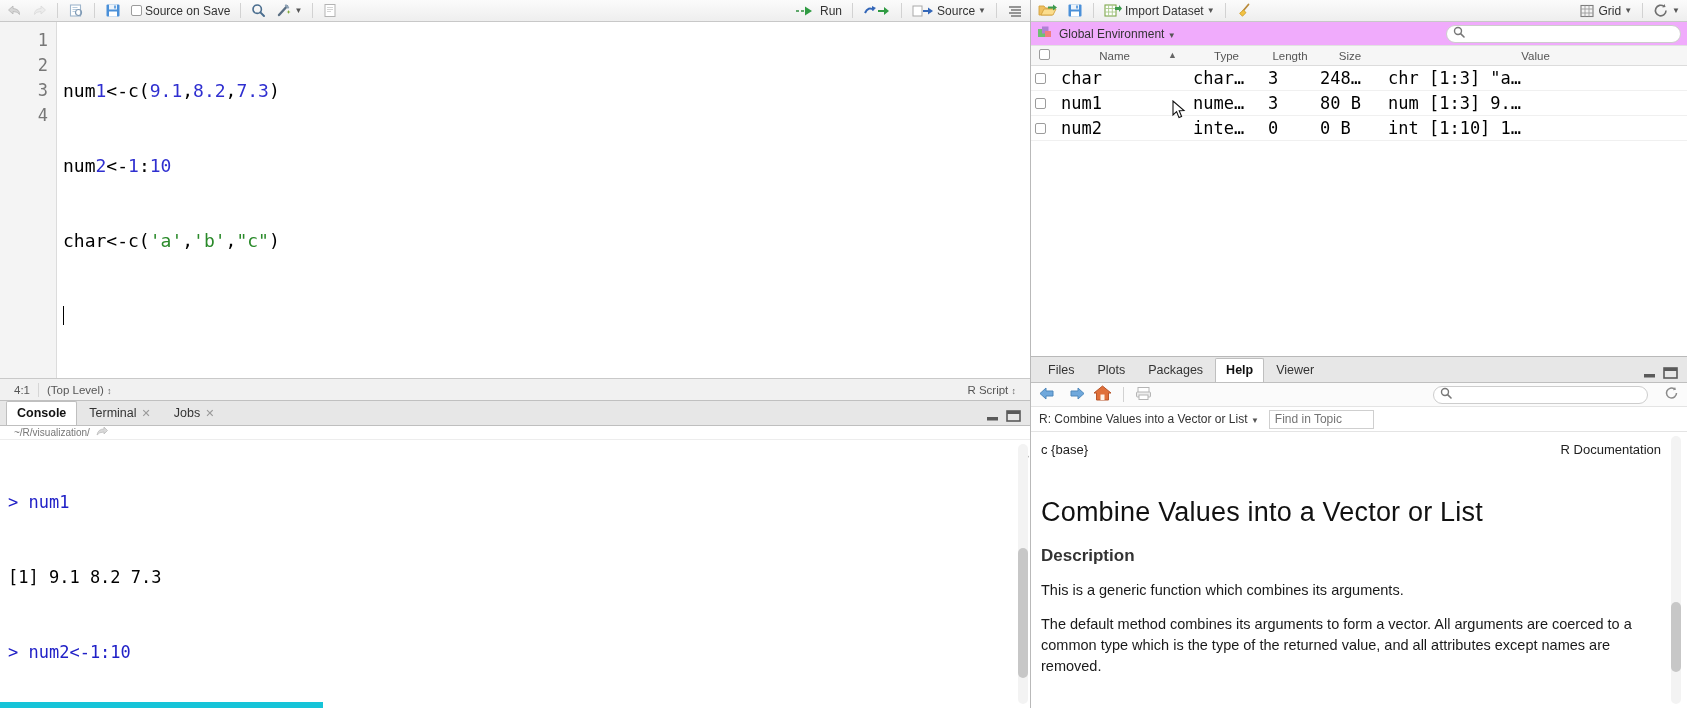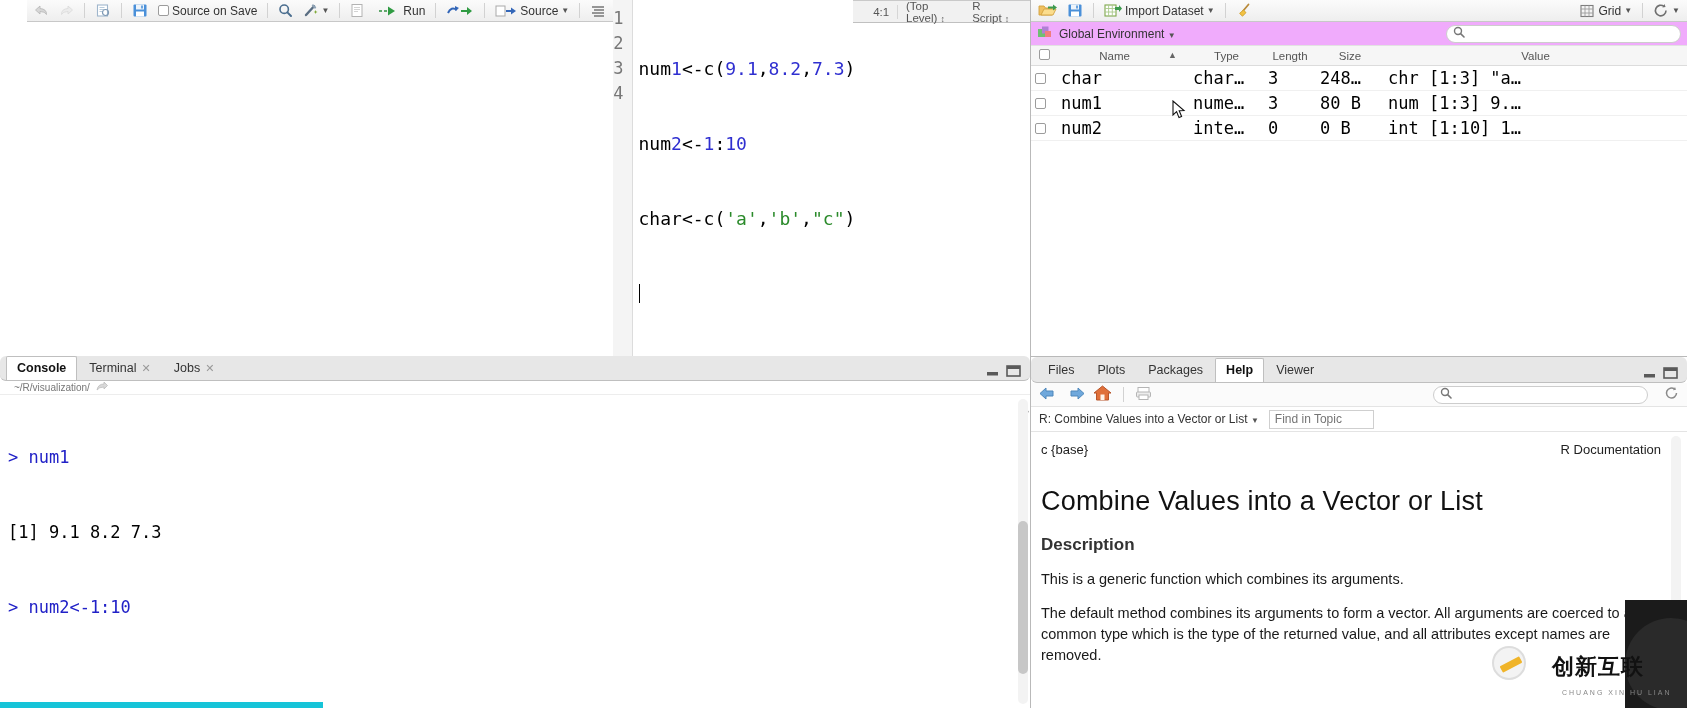--- a/index.html
+++ b/index.html
@@ -30,21 +30,21 @@
   }
   .sep { width: 1px; height: 15px; background: #d2d2d2; margin: 0 3px; }
   .spacer { flex: 1 1 auto; }
   .caret { font-size: 8px; color: #555; }
 
   
   .left { width: 1031px; height: 708px; display: flex; flex-direction: column;
           border-right: 1px solid #b9b9b9; }
 
   
-  .source-pane { height: 411px; display: flex; background:#fff;margin-left:27px; }
+  .source-pane { height: 411px; display: flex; flex-direction: column; background:#fff; }
   .editor-body { flex: 1 1 auto; display: flex; overflow: hidden; position: relative; background:#fff; }
   .gutter {
     width: 57px; background: #f4f4f4; border-right: 1px solid #dcdcdc;
     text-align: right; padding: 6px 8px 0 0;
     font-family: "DejaVu Sans Mono", monospace; font-size: 17px; line-height: 25px;
     color: #777; user-select: none;
   }
   .code {
     flex: 1 1 auto; padding: 6px 0 0 6px;
     font-family: "DejaVu Sans Mono", monospace; font-size: 18px; line-height: 25px;
@@ -53,30 +53,30 @@
   .code .num { color: #2f2fd0; }
   .code .str { color: #2a8a2a; }
   .caret-bar {
     display: inline-block; width: 1px; height: 19px; background: #000;
     vertical-align: -3px;
   }
   .status-bar {
     height: 23px; background: #f1f1f1; border-top: 1px solid #c9c9c9;
     border-bottom: 1px solid #c0c0c0;
     display: flex; align-items: center; font-size: 11.5px; color: #555;
-    padding: 0 12px;
+    padding: 0 6px;
   }
   .status-bar .cell { padding: 0 8px; }
   .status-bar .divider { width:1px; height:14px; background:#d6d6d6; }
 
   
   .console-pane { flex: 1 1 auto; display: flex; flex-direction: column; background: #fff; min-height:0; }
   .tabstrip {
     height: 26px; background: #e7e7e7; border-bottom: 1px solid #bfbfbf;
-    display: flex; align-items: flex-end; font-size: 12.5px; padding-left: 6px; border-radius: 6px;
+    display: flex; align-items: flex-end; font-size: 12.5px; padding-left: 6px;
   }
   .tab {
     padding: 4px 10px 5px 10px; margin-right: 1px;
     border: 1px solid transparent; border-bottom: none;
     color: #333; cursor: default; display:flex; align-items:center; gap:5px;
     border-radius: 2px 2px 0 0;
   }
   .tab.active { background: #fff; border-color: #bfbfbf; font-weight: bold; color:#111; }
   .tab .x { color:#999; font-size: 11px; }
   .tabstrip .right-ctrls { margin-left:auto; display:flex; align-items:center; gap:6px; padding: 0 8px 3px 0; }
@@ -149,21 +149,21 @@
   }
   .findbox {
     width: 105px; height: 19px; border:1px solid #cfcfcf; background:#fff;
     display:flex; align-items:center; padding:0 5px; color:#9a9a9a; font-size: 12px;
   }
   .help-content {
     flex:1 1 auto; overflow:hidden; position:relative;
     padding: 10px 26px 0 10px; color:#111;
   }
   .help-meta { display:flex; justify-content: space-between; font-size: 13px; color:#222; }
-  .help-h1 { font-size: 27px; font-weight: normal; margin: 29px 0 18px 0; letter-spacing:.2px; }
+  .help-h1 { font-size: 27px; font-weight: normal; margin: 40px 0 18px 0; letter-spacing:.2px; }
   .help-h2 { font-size: 17px; font-weight: bold; color:#333; margin: 10px 0 14px 0; }
   .help-p { font-size: 14.5px; line-height: 21px; margin-bottom: 13px; color:#1a1a1a; }
 
   .watermark {
     position:absolute; right: 0; bottom: 0; width: 137px; height: 108px;
     pointer-events:none;
   }
   .wm-text {
     position:absolute; left: 2px; bottom: 26px;
     font-size: 22px; color:#111; font-weight: bold; letter-spacing: 1px;
@@ -590,23 +590,16 @@
         <h1 class="help-h1">Combine Values into a Vector or List</h1>
         <h2 class="help-h2">Description</h2>
         <p class="help-p">This is a generic function which combines its arguments.</p>
         <p class="help-p">The default method combines its arguments to form a vector. All arguments are coerced to a common type which is the type of the returned value, and all attributes except names are removed.</p>
 
         <div class="scroll-arrow" style="top:4px;right:6px;">▲</div>
         <div class="vscroll" style="right:6px;">
           <div class="thumb" style="top:62%;height:26%;"></div>
         </div>
 
-        <div class="watermark">
-          <div class="wm-dark"></div>
-          <div class="wm-circle"></div>
-          <div class="pencil-badge"></div>
-          <div class="wm-text">创新互联</div>
-          <div class="wm-sub">CHUANG XIN HU LIAN</div>
-        </div>
       </div>
     </div>
   </div>
 </div>
 
 </body></html>

